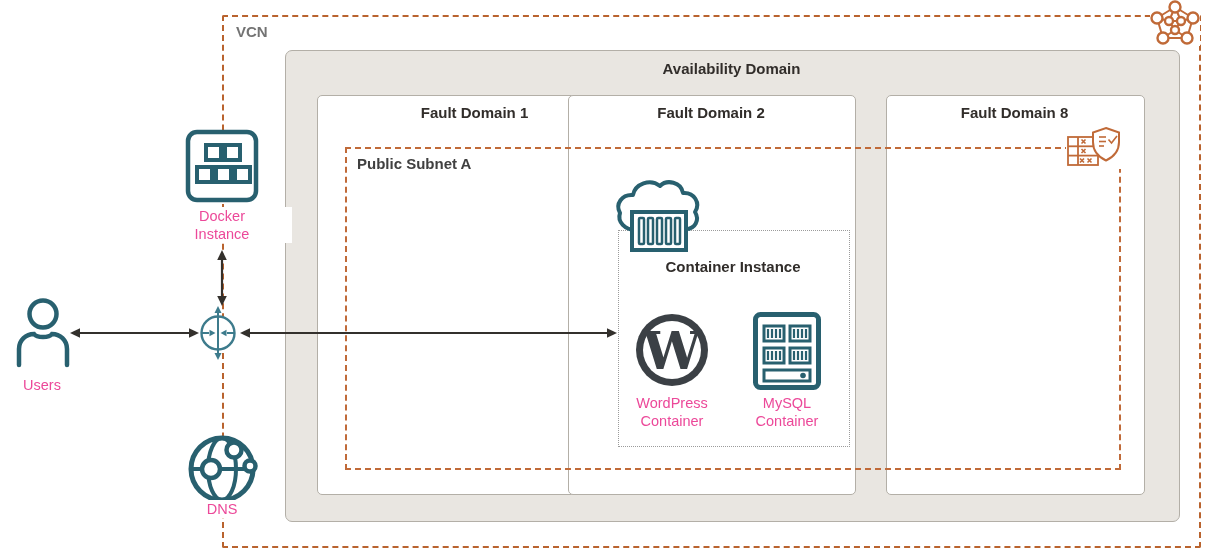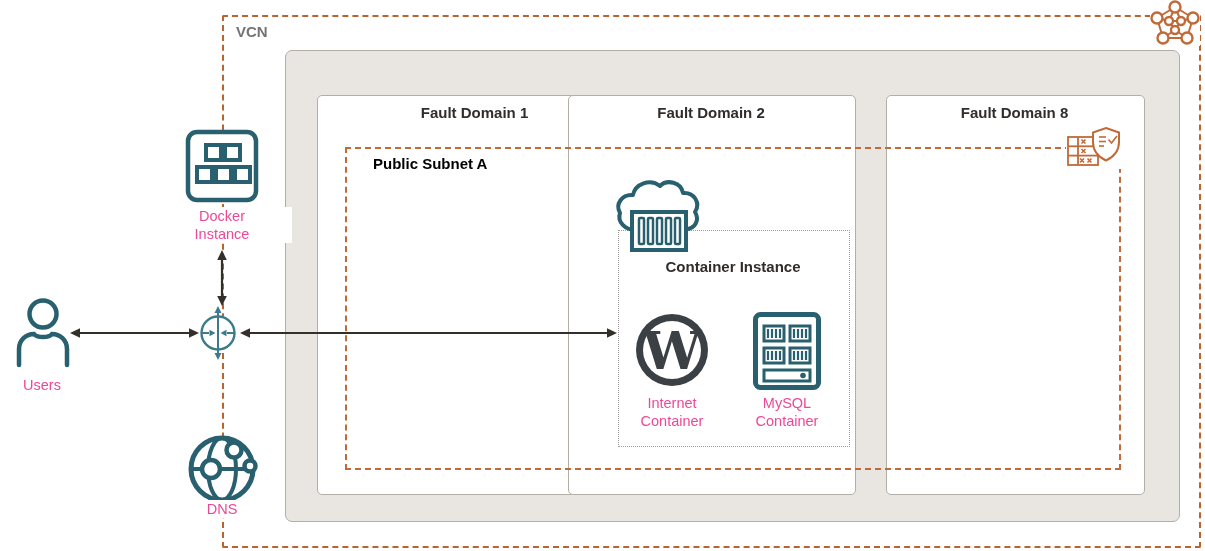--- a/index.html
+++ b/index.html
@@ -13,21 +13,21 @@
   .ad-box{left:285px;top:50px;width:893px;height:470px;background:#e9e6e1;border:1px solid #b3afa7;border-radius:7px;z-index:2;}
   .ad-title{left:285px;top:60px;width:893px;text-align:center;font-size:15px;font-weight:bold;z-index:3;}
   
   .fd-box{top:95px;height:398px;background:#ffffff;border:1px solid #b3afa7;border-radius:5px;z-index:3;}
   .fd1{left:317px;width:263px;padding-left:26px;}
   .fd2{left:568px;width:286px;}
   .fd3{left:886px;width:257px;}
   .fd-title{top:104px;text-align:center;font-size:15px;font-weight:bold;z-index:4;}
   
   .subnet-box{left:345px;top:147px;width:772px;height:319px;border:2px dashed #c06a38;z-index:5;}
-  .subnet-label{left:357px;top:155px;font-size:15px;font-weight:bold;color:#000000;z-index:6;margin-left:16px;}
+  .subnet-label{left:357px;top:155px;font-size:15px;font-weight:bold;color:#404040;z-index:6;}
   
   .ci-box{left:618px;top:230px;width:230px;height:215px;border:1.5px dotted #9b9b9b;z-index:6;}
   .ci-label{left:618px;top:258px;width:230px;text-align:center;font-size:15px;font-weight:bold;z-index:7;}
   .node-label{text-align:center;font-size:14.5px;line-height:18px;color:#ec4899;z-index:11;}
   .white-bg{background:#ffffff;}
   .icon{z-index:10;}
   #arrows{left:0;top:0;width:1205px;height:551px;z-index:20;pointer-events:none;}
 </style>
 </head>
 <body>
@@ -50,20 +50,21 @@
         <circle cx="43" cy="18" r="5.5"></circle>
       <circle cx="13" cy="38" r="5.5"></circle>
         <circle cx="37" cy="38" r="5.5"></circle>
       <circle cx="19" cy="21" r="4"></circle>
         <circle cx="31" cy="21" r="4"></circle>
         <circle cx="25" cy="30" r="4"></circle>
     </g>
   </svg>
 
   <div class="abs ad-box"></div>
+  <div class="abs ad-title">Availability Domain</div>
 
   <div class="abs fd-box fd1"></div>
   <div class="abs fd-box fd2"></div>
   <div class="abs fd-box fd3"></div>
   <div class="abs fd-title fd1" style="height:auto;background:none;border:none;">Fault Domain 1</div>
   <div class="abs fd-title fd2" style="height:auto;background:none;border:none;">Fault Domain 2</div>
   <div class="abs fd-title fd3" style="height:auto;background:none;border:none;">Fault Domain 8</div>
 
   <div class="abs subnet-box"></div>
   <div class="abs subnet-label">Public Subnet A</div>
@@ -105,21 +106,21 @@
       <rect x="63" y="42" width="5" height="26" rx="1"></rect>
     </g>
   </svg>
 
   <svg class="abs icon" style="left:634px;top:312px;" width="76" height="76" viewBox="0 0 76 76">
     <circle cx="38" cy="38" r="36" fill="#3b4045"></circle>
     <circle cx="38" cy="38" r="29" fill="#ffffff"></circle>
     <text x="38" y="57" text-anchor="middle" font-family="DejaVu Serif, serif" font-weight="bold" font-size="52" fill="#3b4045">W</text>
   </svg>
   <div class="abs node-label" style="left:602px;top:394px;width:140px;">
-    <span style="display:block">Internet</span>
+    <span style="display:block">WordPress</span>
     <span style="display:block">Container</span>
   </div>
 
   <svg class="abs icon" style="left:752px;top:311px;" width="70" height="80" viewBox="0 0 70 80">
     <rect x="3.5" y="3.5" width="63" height="73" rx="5" fill="#ffffff" stroke="#28606f" stroke-width="5"></rect>
     <g stroke="#28606f" stroke-width="3" fill="none">
       <rect x="12" y="15" width="20" height="15"></rect>
       <rect x="38" y="15" width="20" height="15"></rect>
       <rect x="12" y="37" width="20" height="15"></rect>
       <rect x="38" y="37" width="20" height="15"></rect>

